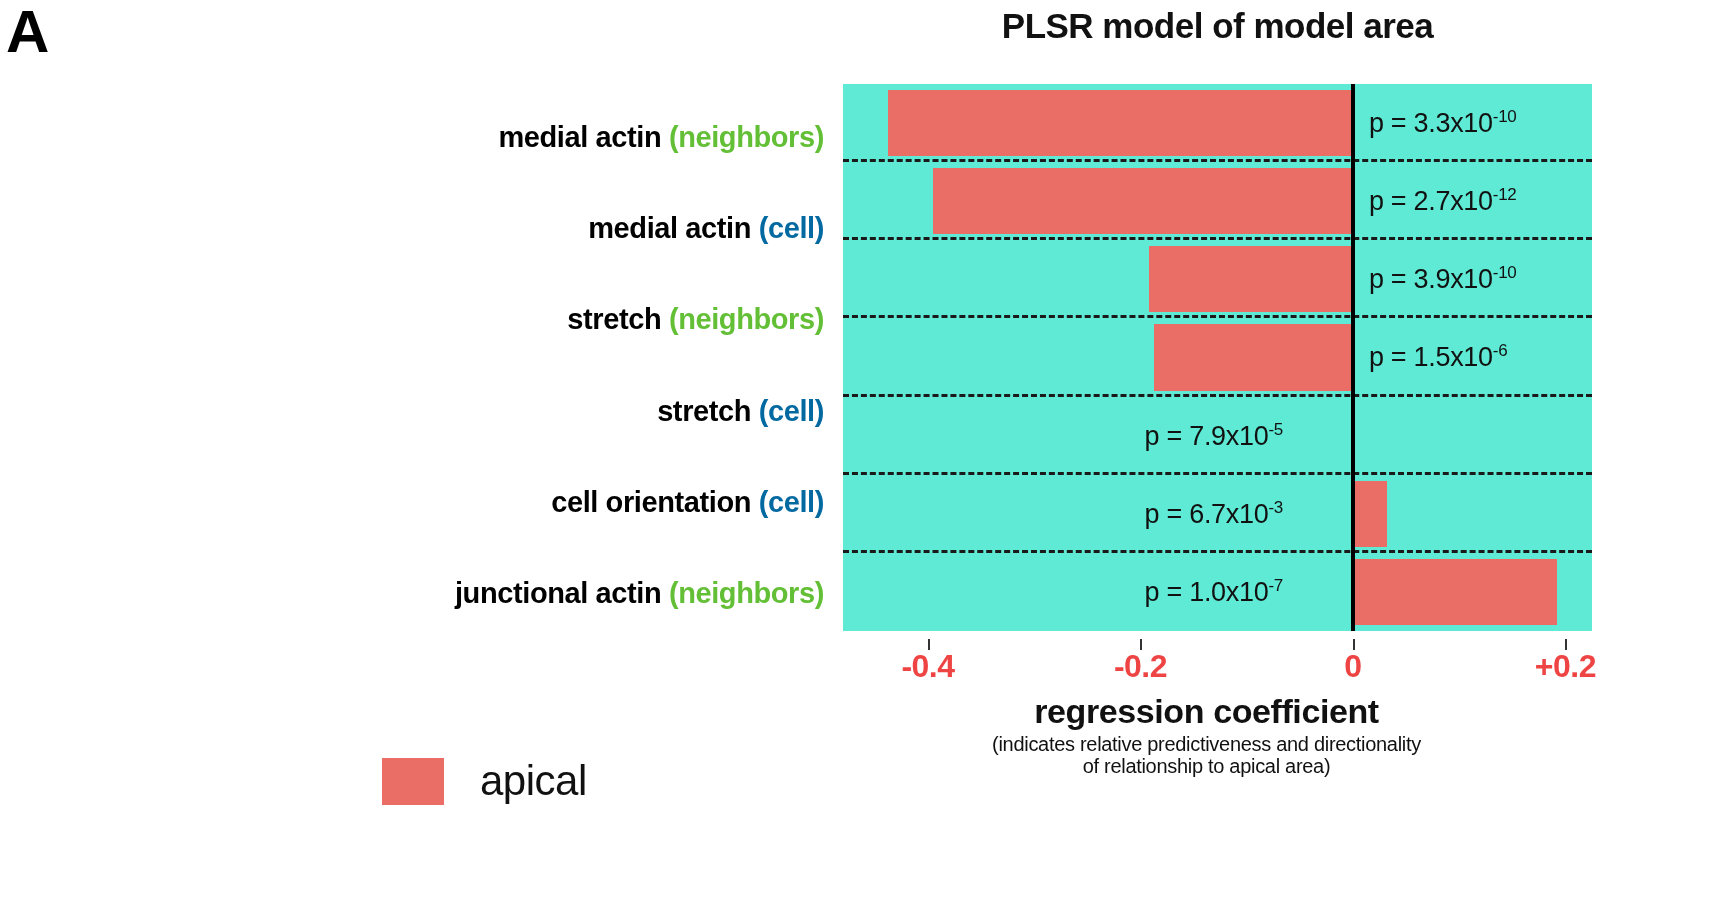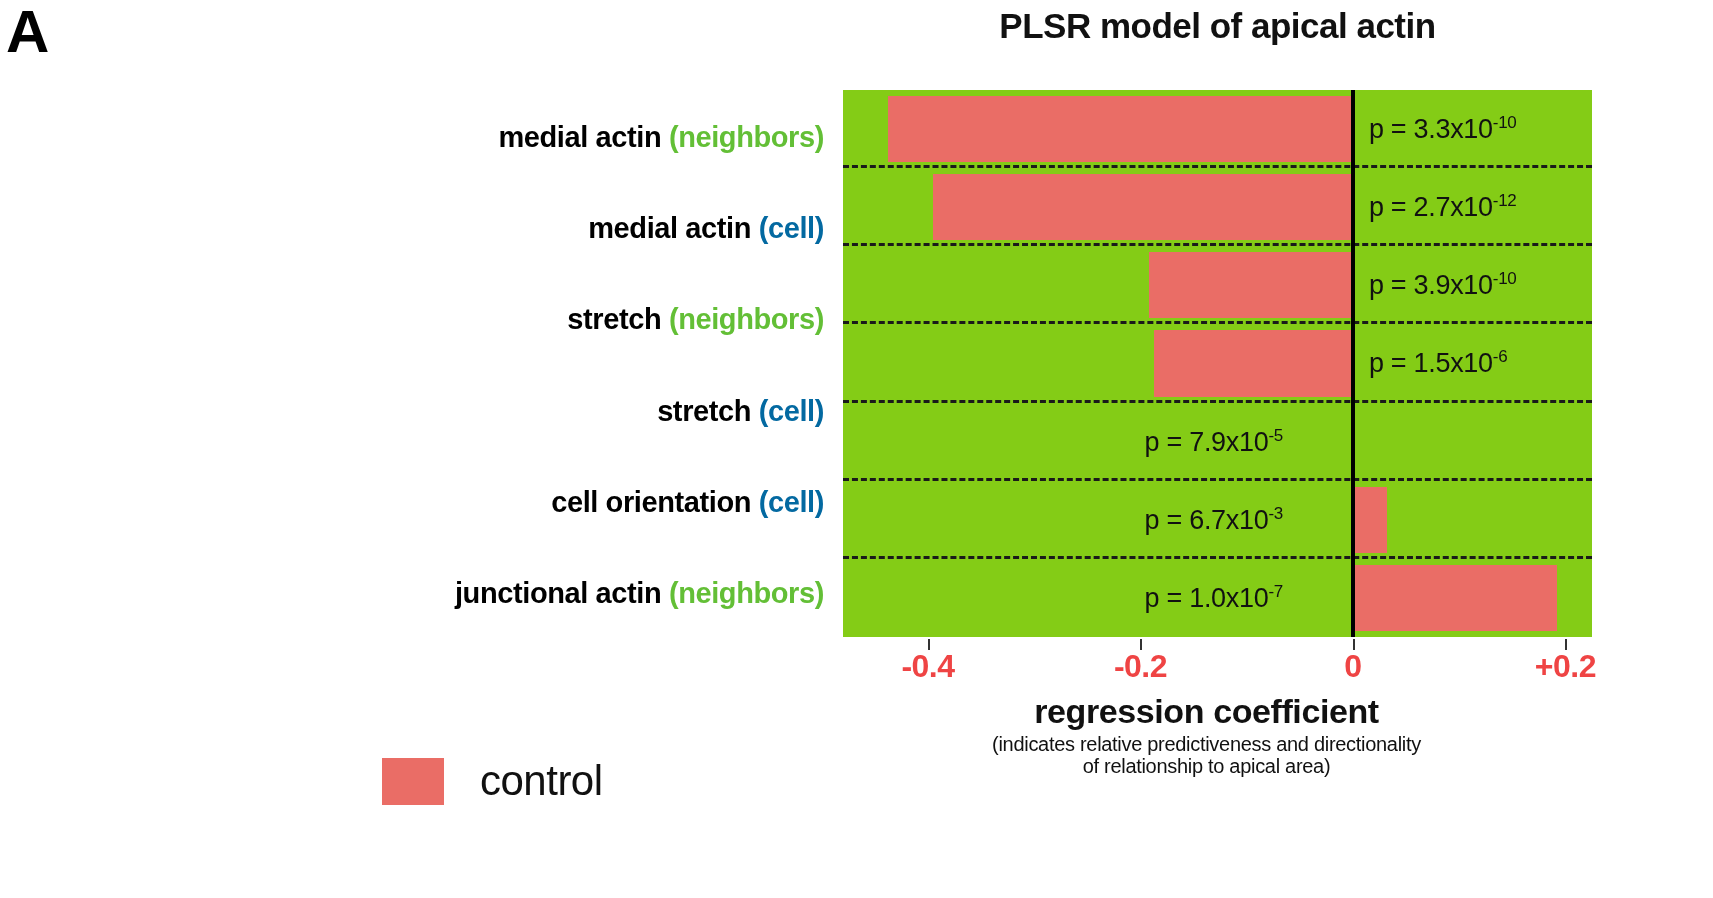--- a/index.html
+++ b/index.html
@@ -62,24 +62,24 @@
     white-space: nowrap;
     letter-spacing: -0.4px;
   }
   .scope-neighbors { color: #63BF36; }
   .scope-cell { color: #0369a1; }
 
   
   #plot-area {
     position: absolute;
     left: 843px;
-    top: 90px;
+    top: 84px;
     width: 749px;
     height: 547px;
-    background: #84cc16;
+    background: #5eead4;
   }
   .bar-row {
     position: relative;
     height: 14.2857%;
     width: 100%;
   }
   .row-divider {
     position: absolute;
     left: 0;
     right: 0;
@@ -190,21 +190,21 @@
     font-size: 42px;
     color: #111111;
     letter-spacing: -0.5px;
   }
 </style>
 </head>
 <body>
 
 <div id="panel-letter">A</div>
 
-<div id="chart-title">PLSR model of apical actin</div>
+<div id="chart-title">PLSR model of model area</div>
 
 <div id="category-labels">
     <div class="cat-row">
       <div class="cat-label"><span>medial actin </span><span class="scope-neighbors">(neighbors)</span></div>
     </div>
     <div class="cat-row">
       <div class="cat-label"><span>medial actin </span><span class="scope-cell">(cell)</span></div>
     </div>
     <div class="cat-row">
       <div class="cat-label"><span>stretch </span><span class="scope-neighbors">(neighbors)</span></div>
@@ -273,14 +273,14 @@
 <div id="xaxis-block">
   <div id="xaxis-title">regression coefficient</div>
   <div id="xaxis-sub">
     <div>(indicates relative predictiveness and directionality</div>
     <div>of relationship to apical area)</div>
   </div>
 </div>
 
 <div id="legend">
   <div id="legend-swatch"></div>
-  <div id="legend-label">control</div>
+  <div id="legend-label">apical</div>
 </div>
 
 </body></html>

